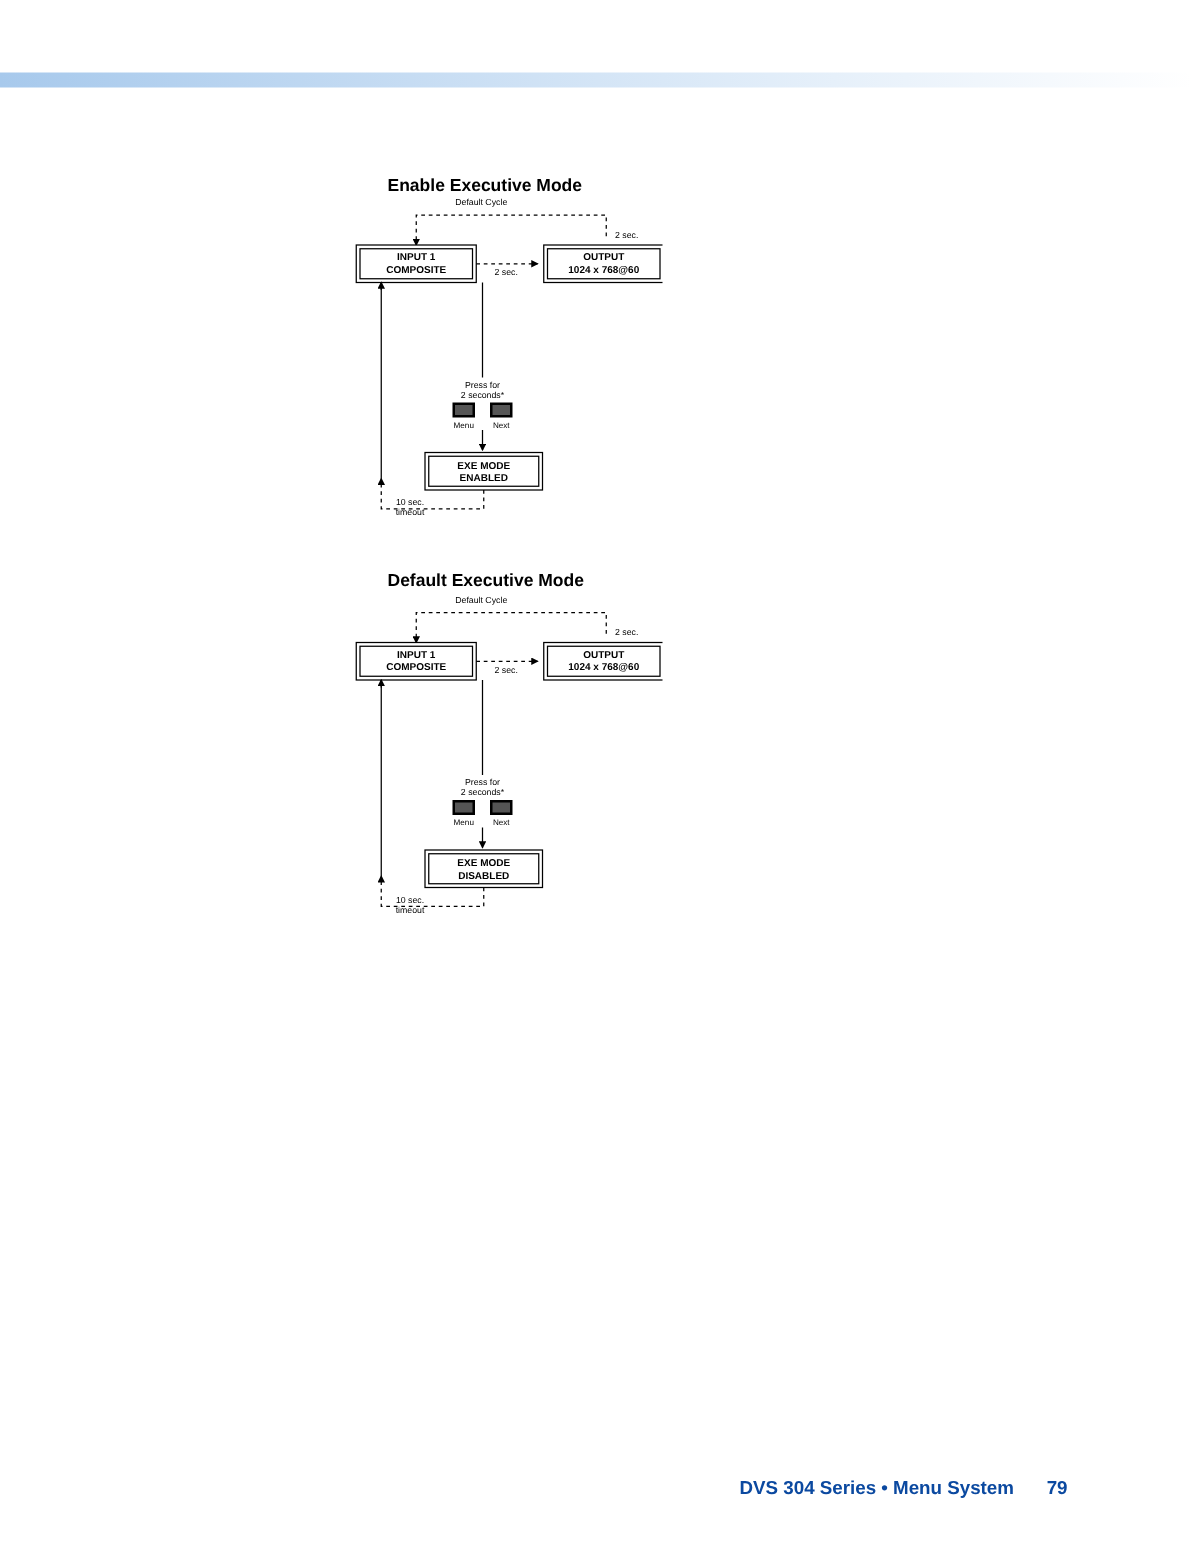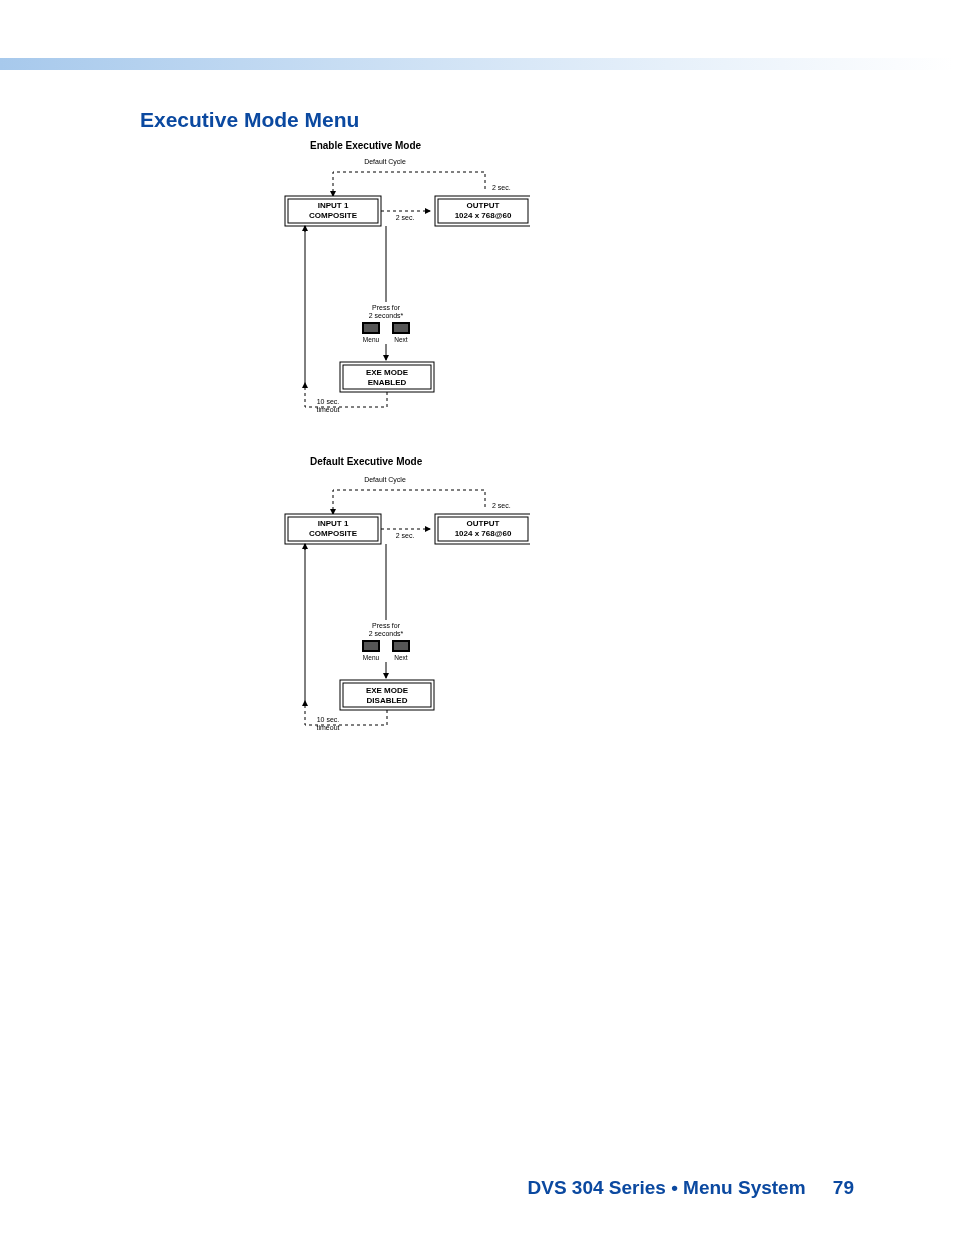--- a/index.html
+++ b/index.html
@@ -1,35 +1,34 @@
 <!DOCTYPE html>
 <html><head>
 <meta charset="utf-8">
 <style>
 html,body{margin:0;padding:0;background:#fff;font-family:Arial,Helvetica,sans-serif;color:#000}
 .page{width:954px;height:1235px;position:relative;background:#fff}
 .topbar{position:absolute;left:0;right:0;top:58px;height:12px;background:linear-gradient(to right,#a7c9ec 0%,#e6f0fa 70%,#fff 100%)}
 .heading{position:absolute;left:140px;top:108px;color:#0b49a0;font-weight:800;font-size:21px;font-family:Verdana,Arial,sans-serif}
-.sub{position:absolute;font-weight:700;font-size:10px;color:#000}
+.sub{position:absolute;font-weight:700;font-size:14px;color:#000}
 .sub.enable{left:310px;top:140px}
 .sub.disable{left:310px;top:456px}
-.footer{position:absolute;right:100px;bottom:36px;color:#0b49a0;font-weight:700;font-size:19px}
+.footer{position:absolute;right:100px;bottom:36px;color:#0b49a0;font-weight:700;font-size:15px}
 .footer .pg{margin-left:22px}
 svg{position:absolute}
 svg text{font-family:Arial,Helvetica,sans-serif}
 .boxlbl{font-size:8px;font-weight:700}
 .tiny{font-size:7px}
 .tiny2{font-size:6.5px}
 </style>
 </head>
 <body>
 
 <div class="page">
   <div class="topbar"></div>
-  <div class="heading">Executive Mode Menu</div>
   <div class="sub enable">Enable Executive Mode</div>
   <div class="sub disable">Default Executive Mode</div>
 
   <svg width="260" height="280" viewBox="0 0 260 280" style="left:270px;top:152px">
     <defs>
       <marker id="ah" markerWidth="6" markerHeight="6" refX="5" refY="3" orient="auto">
           <path d="M0,0 L6,3 L0,6 Z" fill="#000"></path>
         </marker>
     </defs>
 

